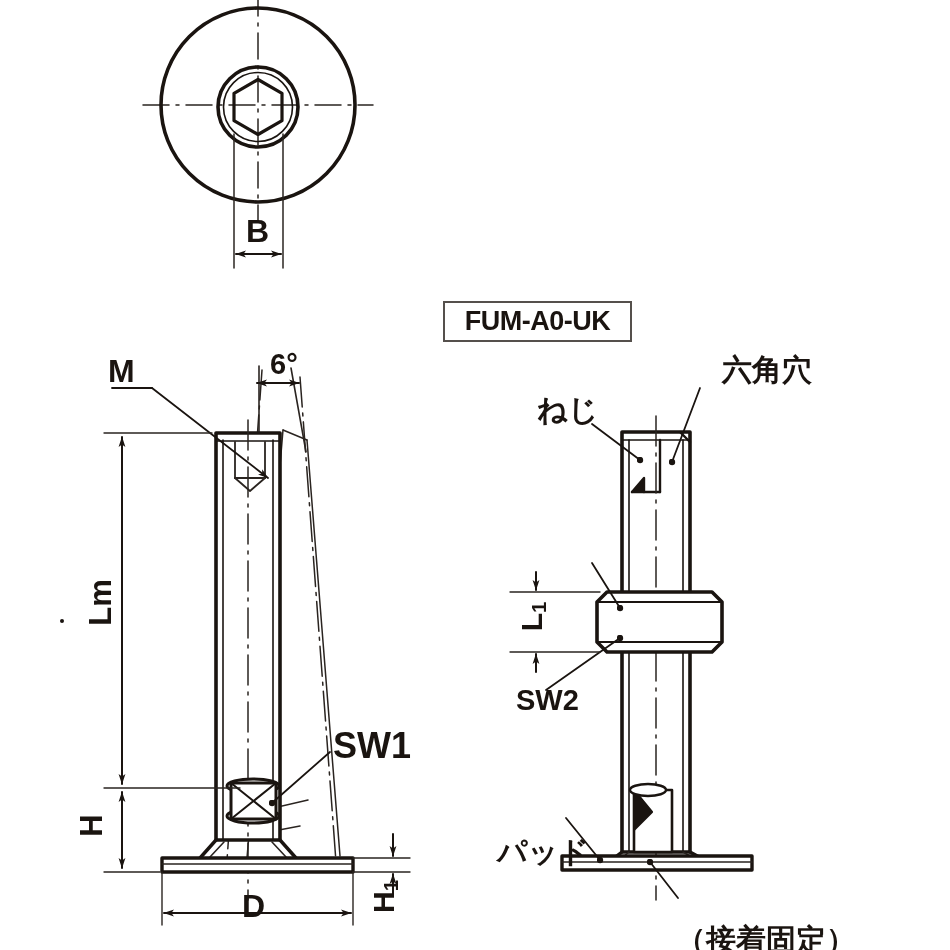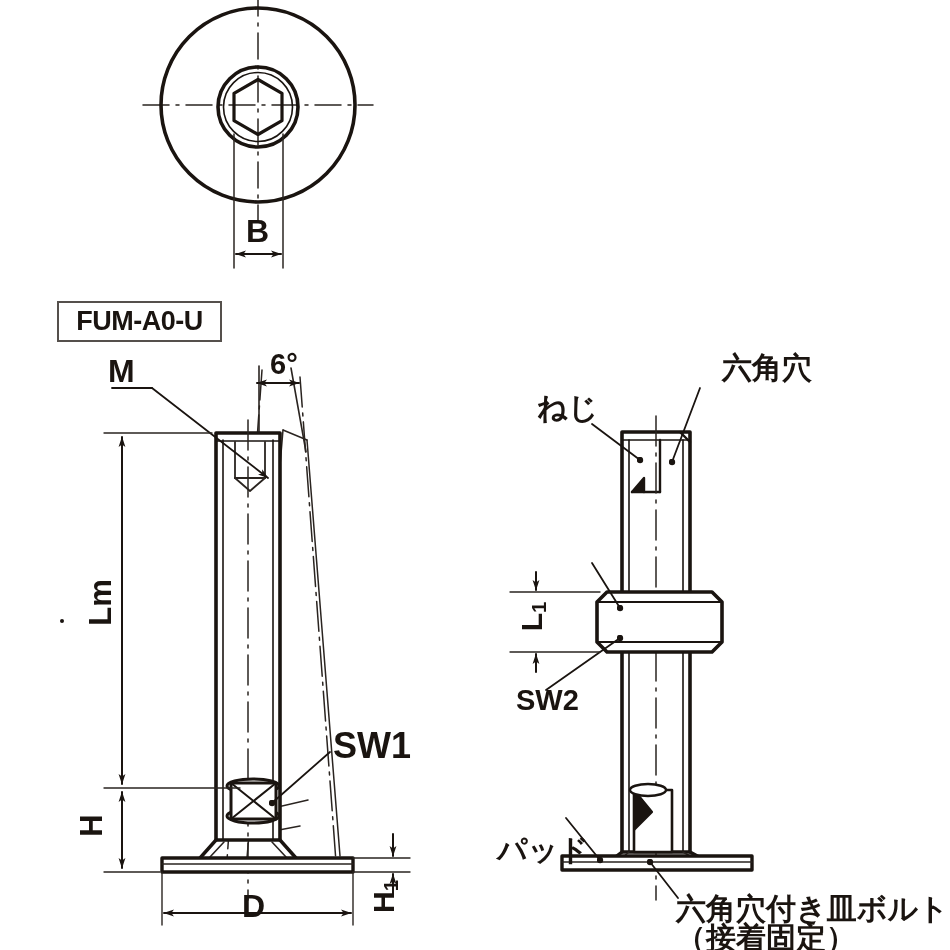--- a/index.html
+++ b/index.html
@@ -3,21 +3,21 @@
 <meta charset="utf-8">
 <style>
   html,body{margin:0;padding:0;background:#ffffff;}
   body{width:950px;height:950px;font-family:"Liberation Sans","DejaVu Sans",sans-serif;}
   #stage{position:relative;width:950px;height:950px;overflow:hidden;background:#fff;}
   svg#dwg{position:absolute;left:0;top:0;width:950px;height:950px;}
   .lbl{position:absolute;color:#1a1410;font-weight:bold;white-space:nowrap;line-height:1;}
   .partbox{position:absolute;border:2px solid #55504c;background:#fff;display:flex;align-items:center;justify-content:center;}
   .partbox span{font-weight:bold;color:#1a1410;font-size:27px;letter-spacing:-0.5px;}
   .vert{transform-origin:center center;}
-  .jp{font-family:Liberation Mono, monospace;}
+  .jp{font-family:Liberation Sans, sans-serif;}
   .sub{font-size:0.68em;vertical-align:-0.22em;}
 </style>
 </head>
 <body>
 
 <div id="stage">
 
   <svg id="dwg" viewBox="0 0 950 950">
     <defs>
       <marker id="ah" markerWidth="11" markerHeight="8" refX="10" refY="4" orient="auto" markerUnits="userSpaceOnUse">
@@ -209,37 +209,36 @@
           <line x1="510" y1="652" x2="600" y2="652" stroke="#2a2420" stroke-width="1.4"></line>
           <line x1="536" y1="572" x2="536" y2="590" stroke="#1a1410" stroke-width="2" marker-end="url(#ah)"></line>
           <line x1="536" y1="672" x2="536" y2="654" stroke="#1a1410" stroke-width="2" marker-end="url(#ah)"></line>
         </g>
       </g>
     </g>
   </svg>
 
   <div class="lbl" style="left:246px;top:215px;font-size:32px;">B</div>
 
-  <div class="partbox" style="left:57px;top:301px;width:161px;height:37px;">
-    <span>FUM-A0-U</span>
+  <div class="partbox" style="left:443px;top:301px;width:185px;height:37px;">
+    <span>FUM-A0-UK</span>
   </div>
 
   <div class="lbl" style="left:108px;top:355px;font-size:32px;">M</div>
   <div class="lbl" style="left:270px;top:350px;font-size:29px;">6°</div>
   <div class="lbl" style="left:333px;top:728px;font-size:36px;text-align:right;">SW1</div>
 
   <div class="lbl vert" style="left:65px;top:587px;width:70px;text-align:center;font-size:31px;transform:rotate(-90deg);">Lm</div>
   <div class="lbl vert" style="left:63px;top:810px;width:56px;text-align:center;font-size:31px;transform:rotate(-90deg);">H</div>
   <div class="lbl" style="left:242px;top:890px;font-size:32px;">D</div>
   <div class="lbl vert" style="left:348px;top:880px;width:74px;text-align:center;font-size:30px;transform:rotate(-90deg);"><span>H</span><span class="sub">1</span></div>
 
   <div class="lbl jp" style="left:722px;top:355px;font-size:30px;">六角穴</div>
   <div class="lbl jp" style="left:537px;top:395px;font-size:30px;text-align:right;">ねじ</div>
   <div class="lbl" style="left:516px;top:686px;font-size:29px;text-align:right;">SW2</div>
   <div class="lbl jp" style="left:497px;top:789px;font-size:30px;margin-top:48px;">パッド</div>
-  <div class="lbl jp" style="left:676px;top:896px;font-size:30px;">六角穴付き皿ボルト</div>
   <div class="lbl jp" style="left:676px;top:925px;font-size:30px;">（接着固定）</div>
 
   <div class="lbl vert" style="left:502px;top:600px;width:62px;text-align:center;font-size:30px;transform:rotate(-90deg);"><span>L</span><span class="sub">1</span></div>
 
   <div style="position:absolute;left:60px;top:619px;width:4px;height:4px;background:#1a1410;border-radius:50%;"></div>
 
 </div>
 
 </body></html>

